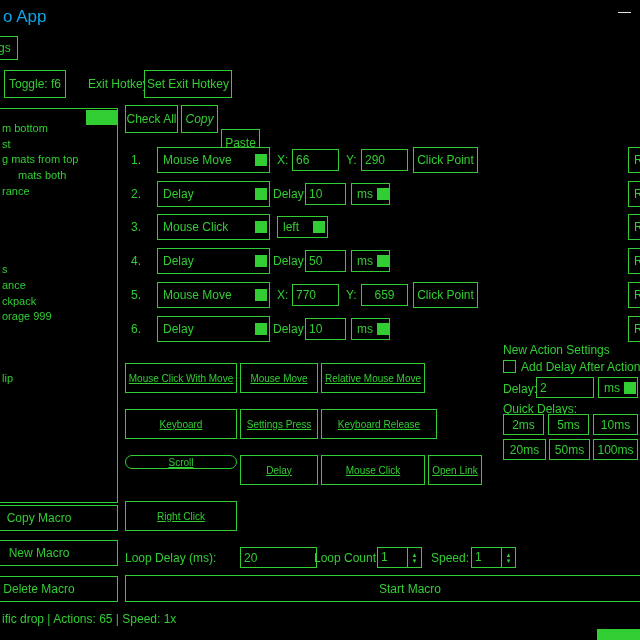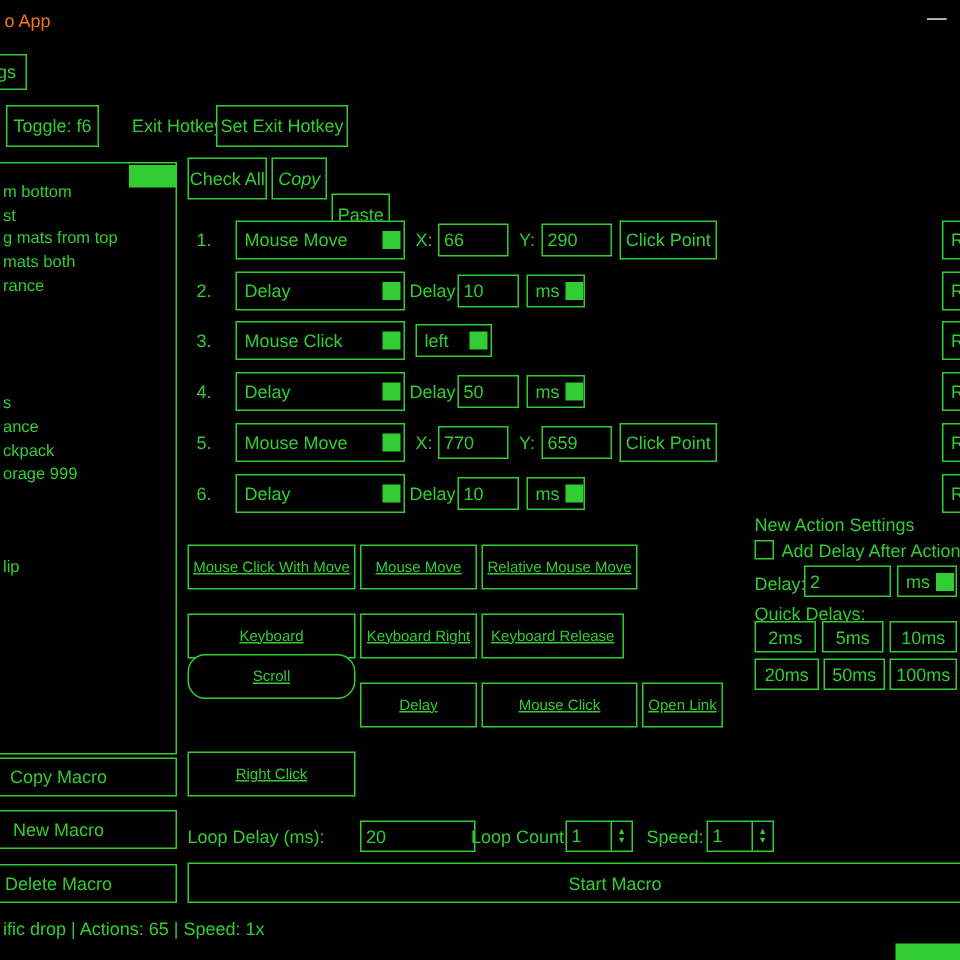--- a/index.html
+++ b/index.html
@@ -42,36 +42,36 @@
   }
   .spinner .arrows i{font-style:normal;font-size:7px;line-height:6px;}
   .solid{position:absolute;background:var(--g);}
   .titlebar{position:absolute;left:0;top:0;width:640px;height:26px;background:#000;}
   .list-item{font-size:11px;cursor:pointer;}
 </style>
 </head>
 <body>
 
 <div class="titlebar">
-  <span style="position:absolute;left:3px;top:7px;color:#f97316;font-size:12px;">o App</span>
+  <span style="position:absolute;left:3px;top:7px;color:#0ea5e9;font-size:17px;">o App</span>
   <span style="position:absolute;right:9px;top:4px;color:#fff;font-size:13px;cursor:pointer;">—</span>
 </div>
 
 <button class="btn" style="left:-16px;top:36px;width:34px;height:24px;">ngs</button>
 
 <button class="btn" style="left:4px;top:70px;width:62px;height:28px;">Toggle: f6</button>
 <span class="label" style="left:88px;top:78px;">Exit Hotkey:</span>
 <button class="btn" style="left:144px;top:70px;width:88px;height:28px;">Set Exit Hotkey</button>
 
 <div class="abs" style="left:-10px;top:108px;width:128px;height:395px;border:1px solid var(--g);box-sizing:border-box;"></div>
 <div class="solid" style="left:86px;top:110px;width:32px;height:15px;"></div>
 <div class="label list-item" style="left:2px;top:122px;">m bottom</div>
 <div class="label list-item" style="left:2px;top:138px;">st</div>
 <div class="label list-item" style="left:2px;top:153px;">g mats from top</div>
-<div class="label list-item" style="left:2px;top:169px;">mats both</div>
+<div class="label list-item" style="left:18px;top:169px;">mats both</div>
 <div class="label list-item" style="left:2px;top:185px;">rance</div>
 <div class="label list-item" style="left:2px;top:263px;">s</div>
 <div class="label list-item" style="left:2px;top:279px;">ance</div>
 <div class="label list-item" style="left:2px;top:295px;">ckpack</div>
 <div class="label list-item" style="left:2px;top:310px;">orage 999</div>
 <div class="label list-item" style="left:2px;top:326px;margin-top:46px;">lip</div>
 
 <button class="btn" style="left:125px;top:105px;width:53px;height:28px;">Check All</button>
 <button class="btn" style="left:181px;top:105px;width:37px;height:28px;font-style:italic;">Copy</button>
 <button class="btn" style="left:221px;top:105px;width:39px;height:28px;margin-top:24px;">Paste</button>
@@ -135,21 +135,21 @@
 
 <div class="row" style="top:282px;">
   <span class="label" style="left:131px;top:7px;">5.</span>
   <div class="combo" style="left:157px;top:0;width:113px;height:26px;">
     <span>Mouse Move</span>
     <span class="sq"></span>
   </div>
   <span class="label" style="left:277px;top:7px;">X:</span>
   <input class="input" style="left: 292px; top: 2px; width: 47px; height: 22px;" value="770">
   <span class="label" style="left:346px;top:7px;">Y:</span>
-  <input class="input" style="left: 361px; top: 2px; width: 47px; height: 22px;" value="659">
+  <input class="input" style="left: 361px; top: 2px; width: 47px; height: 22px; text-align: center;" value="659">
   <button class="btn" style="left:413px;top:0;width:65px;height:26px;">Click Point</button>
   <button class="btn remove" style="left:628px;top:0;width:46px;height:26px;">R</button>
 </div>
 
 <div class="row" style="top:316px;">
   <span class="label" style="left:131px;top:7px;">6.</span>
   <div class="combo" style="left:157px;top:0;width:113px;height:26px;">
     <span>Delay</span>
     <span class="sq"></span>
   </div>
@@ -176,23 +176,23 @@
 <button class="btn" style="left:548px;top:414px;width:41px;height:21px;">5ms</button>
 <button class="btn" style="left:593px;top:414px;width:45px;height:21px;">10ms</button>
 <button class="btn" style="left:503px;top:439px;width:43px;height:21px;">20ms</button>
 <button class="btn" style="left:549px;top:439px;width:41px;height:21px;">50ms</button>
 <button class="btn" style="left:593px;top:439px;width:45px;height:21px;">100ms</button>
 
 <button class="btn grid-btn" style="left:125px;top:363px;width:112px;height:30px;">Mouse Click With Move</button>
 <button class="btn grid-btn" style="left:240px;top:363px;width:78px;height:30px;">Mouse Move</button>
 <button class="btn grid-btn" style="left:321px;top:363px;width:104px;height:30px;">Relative Mouse Move</button>
 <button class="btn grid-btn" style="left:125px;top:409px;width:112px;height:30px;">Keyboard</button>
-<button class="btn grid-btn" style="left:240px;top:409px;width:78px;height:30px;">Keyboard Right</button>
-<button class="btn grid-btn" style="left:321px;top:409px;width:95px;height:30px;text-align:right;">Keyboard Release</button>
-<button class="btn grid-btn" style="left:125px;top:436px;width:112px;height:30px;border-radius:12px;">Scroll</button>
+<button class="btn grid-btn" style="left:240px;top:409px;width:78px;height:30px;">Settings Press</button>
+<button class="btn grid-btn" style="left:321px;top:409px;width:116px;height:30px;text-align:right;">Keyboard Release</button>
+<button class="btn grid-btn" style="left:125px;top:455px;width:112px;height:14px;border-radius:12px;">Scroll</button>
 <button class="btn grid-btn" style="left:240px;top:455px;width:78px;height:30px;">Delay</button>
 <button class="btn grid-btn" style="left:321px;top:455px;width:104px;height:30px;">Mouse Click</button>
 <button class="btn grid-btn" style="left:428px;top:455px;width:54px;height:30px;">Open Link</button>
 <button class="btn grid-btn" style="left:125px;top:501px;width:112px;height:30px;">Right Click</button>
 
 <button class="btn" style="left:-40px;top:505px;width:158px;height:26px;">Copy Macro</button>
 <button class="btn" style="left:-40px;top:540px;width:158px;height:26px;">New Macro</button>
 <button class="btn" style="left:-40px;top:576px;width:158px;height:26px;">Delete Macro</button>
 
 <span class="label" style="left:125px;top:552px;">Loop Delay (ms):</span>

